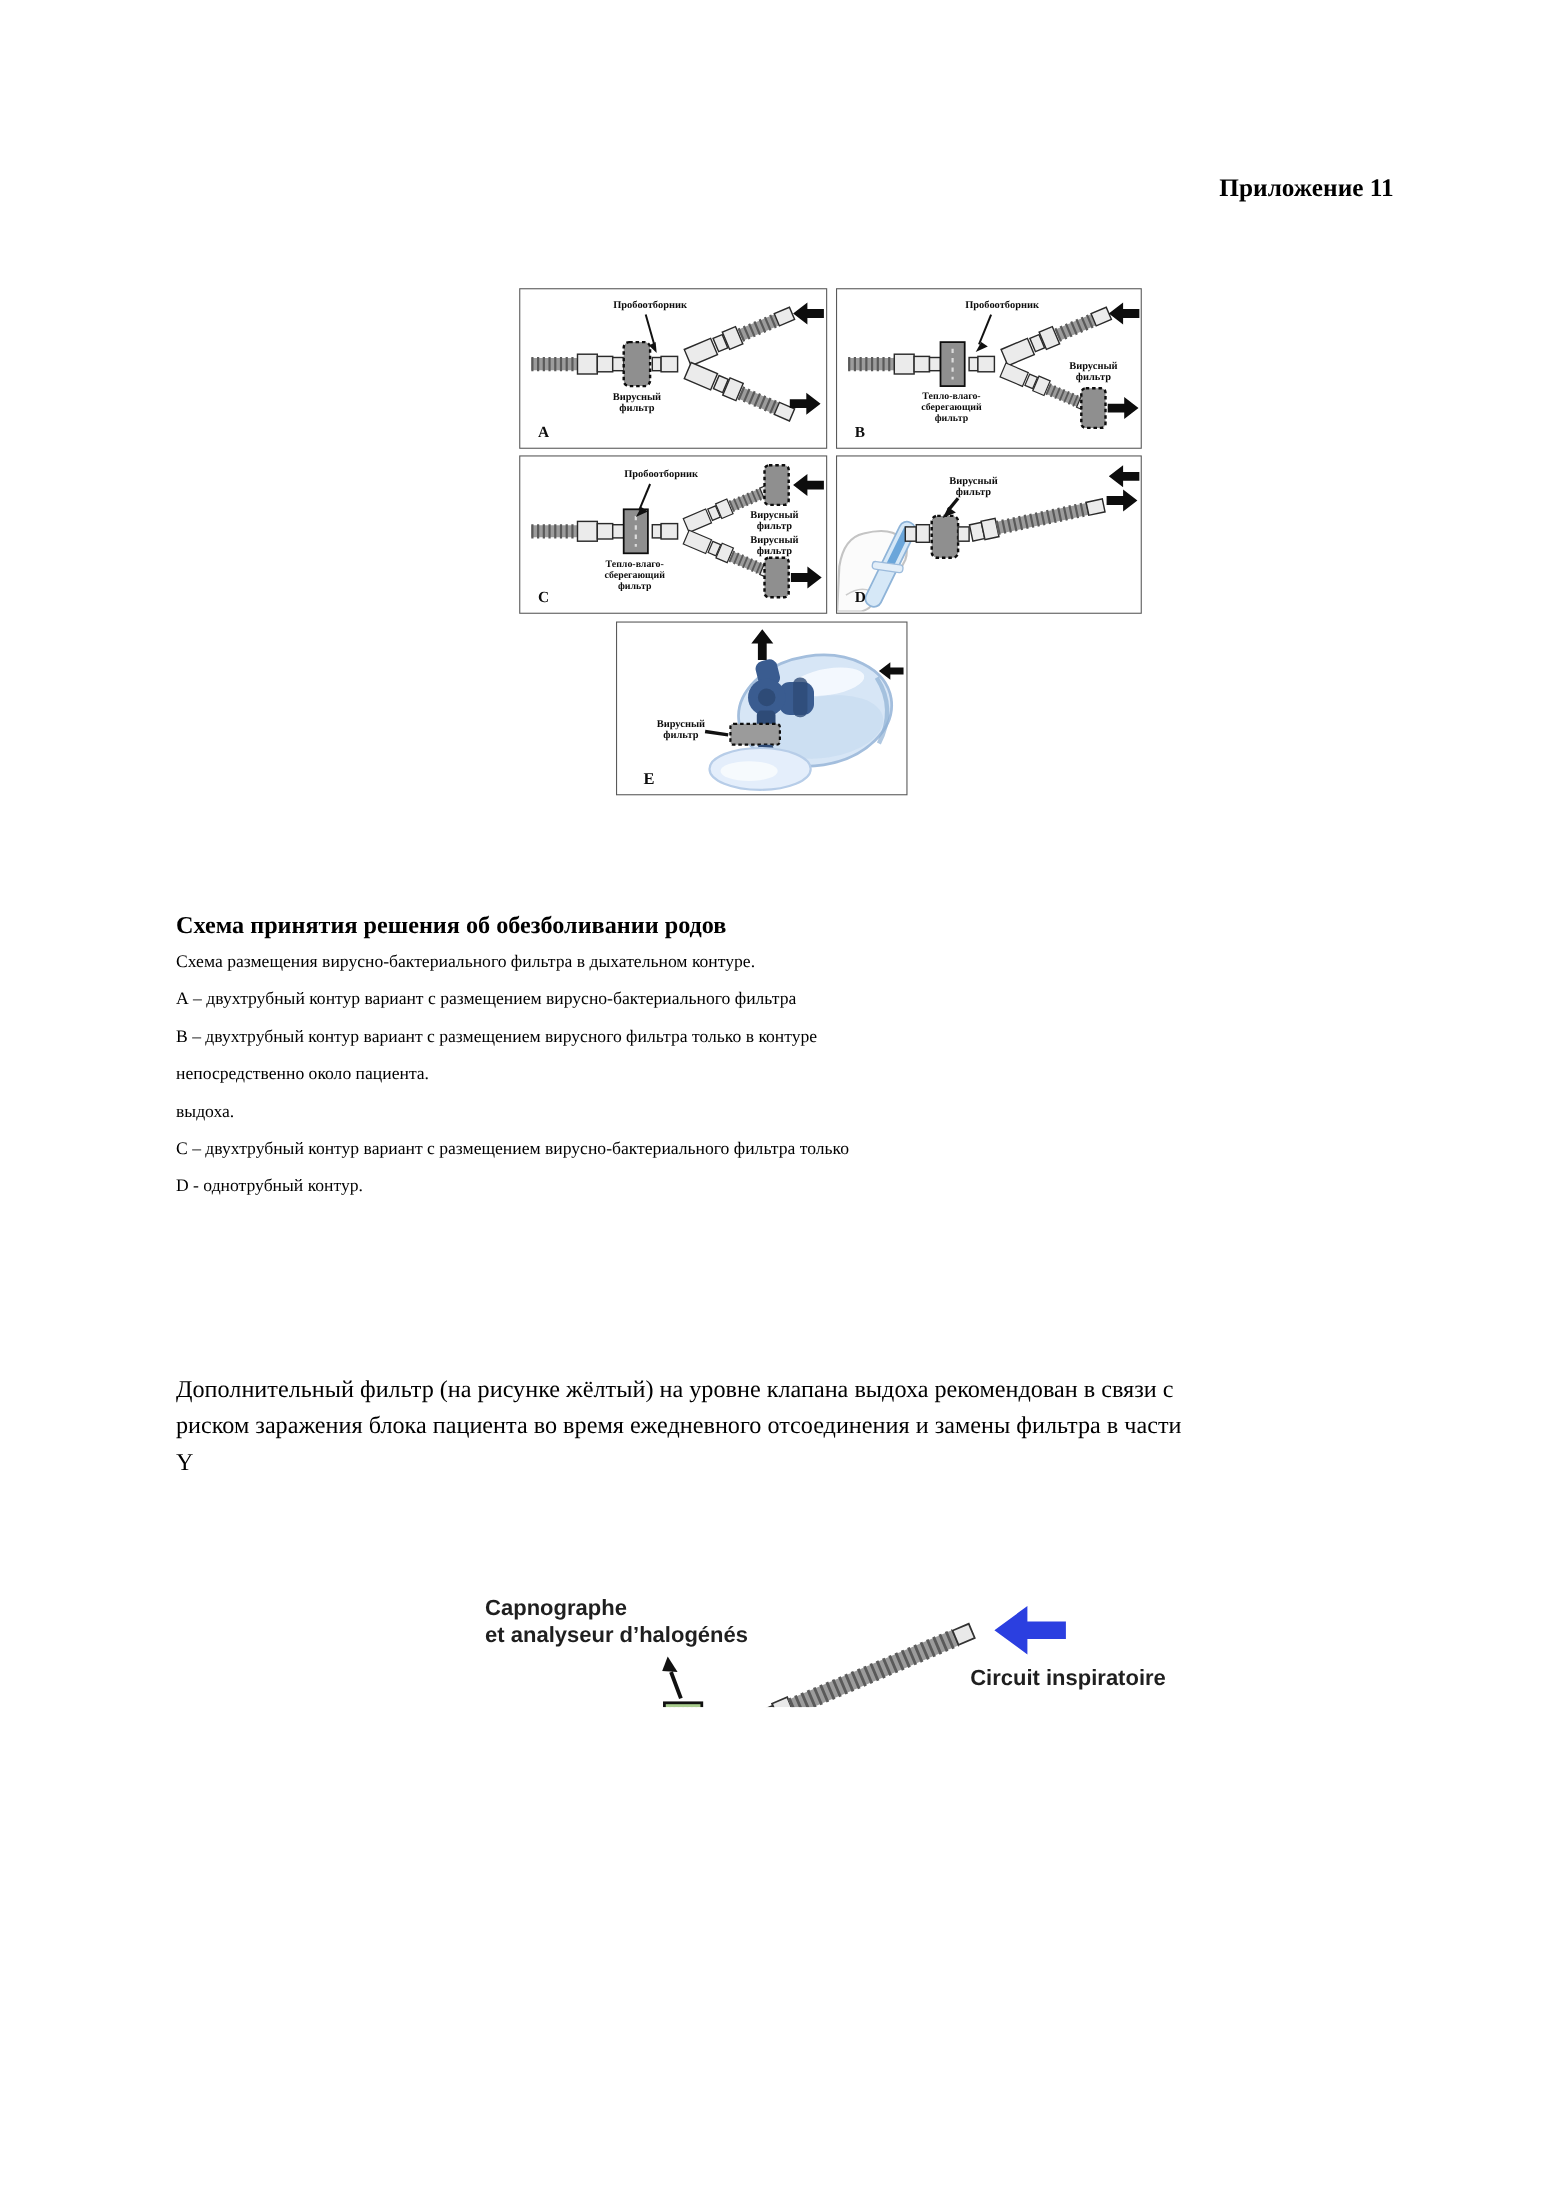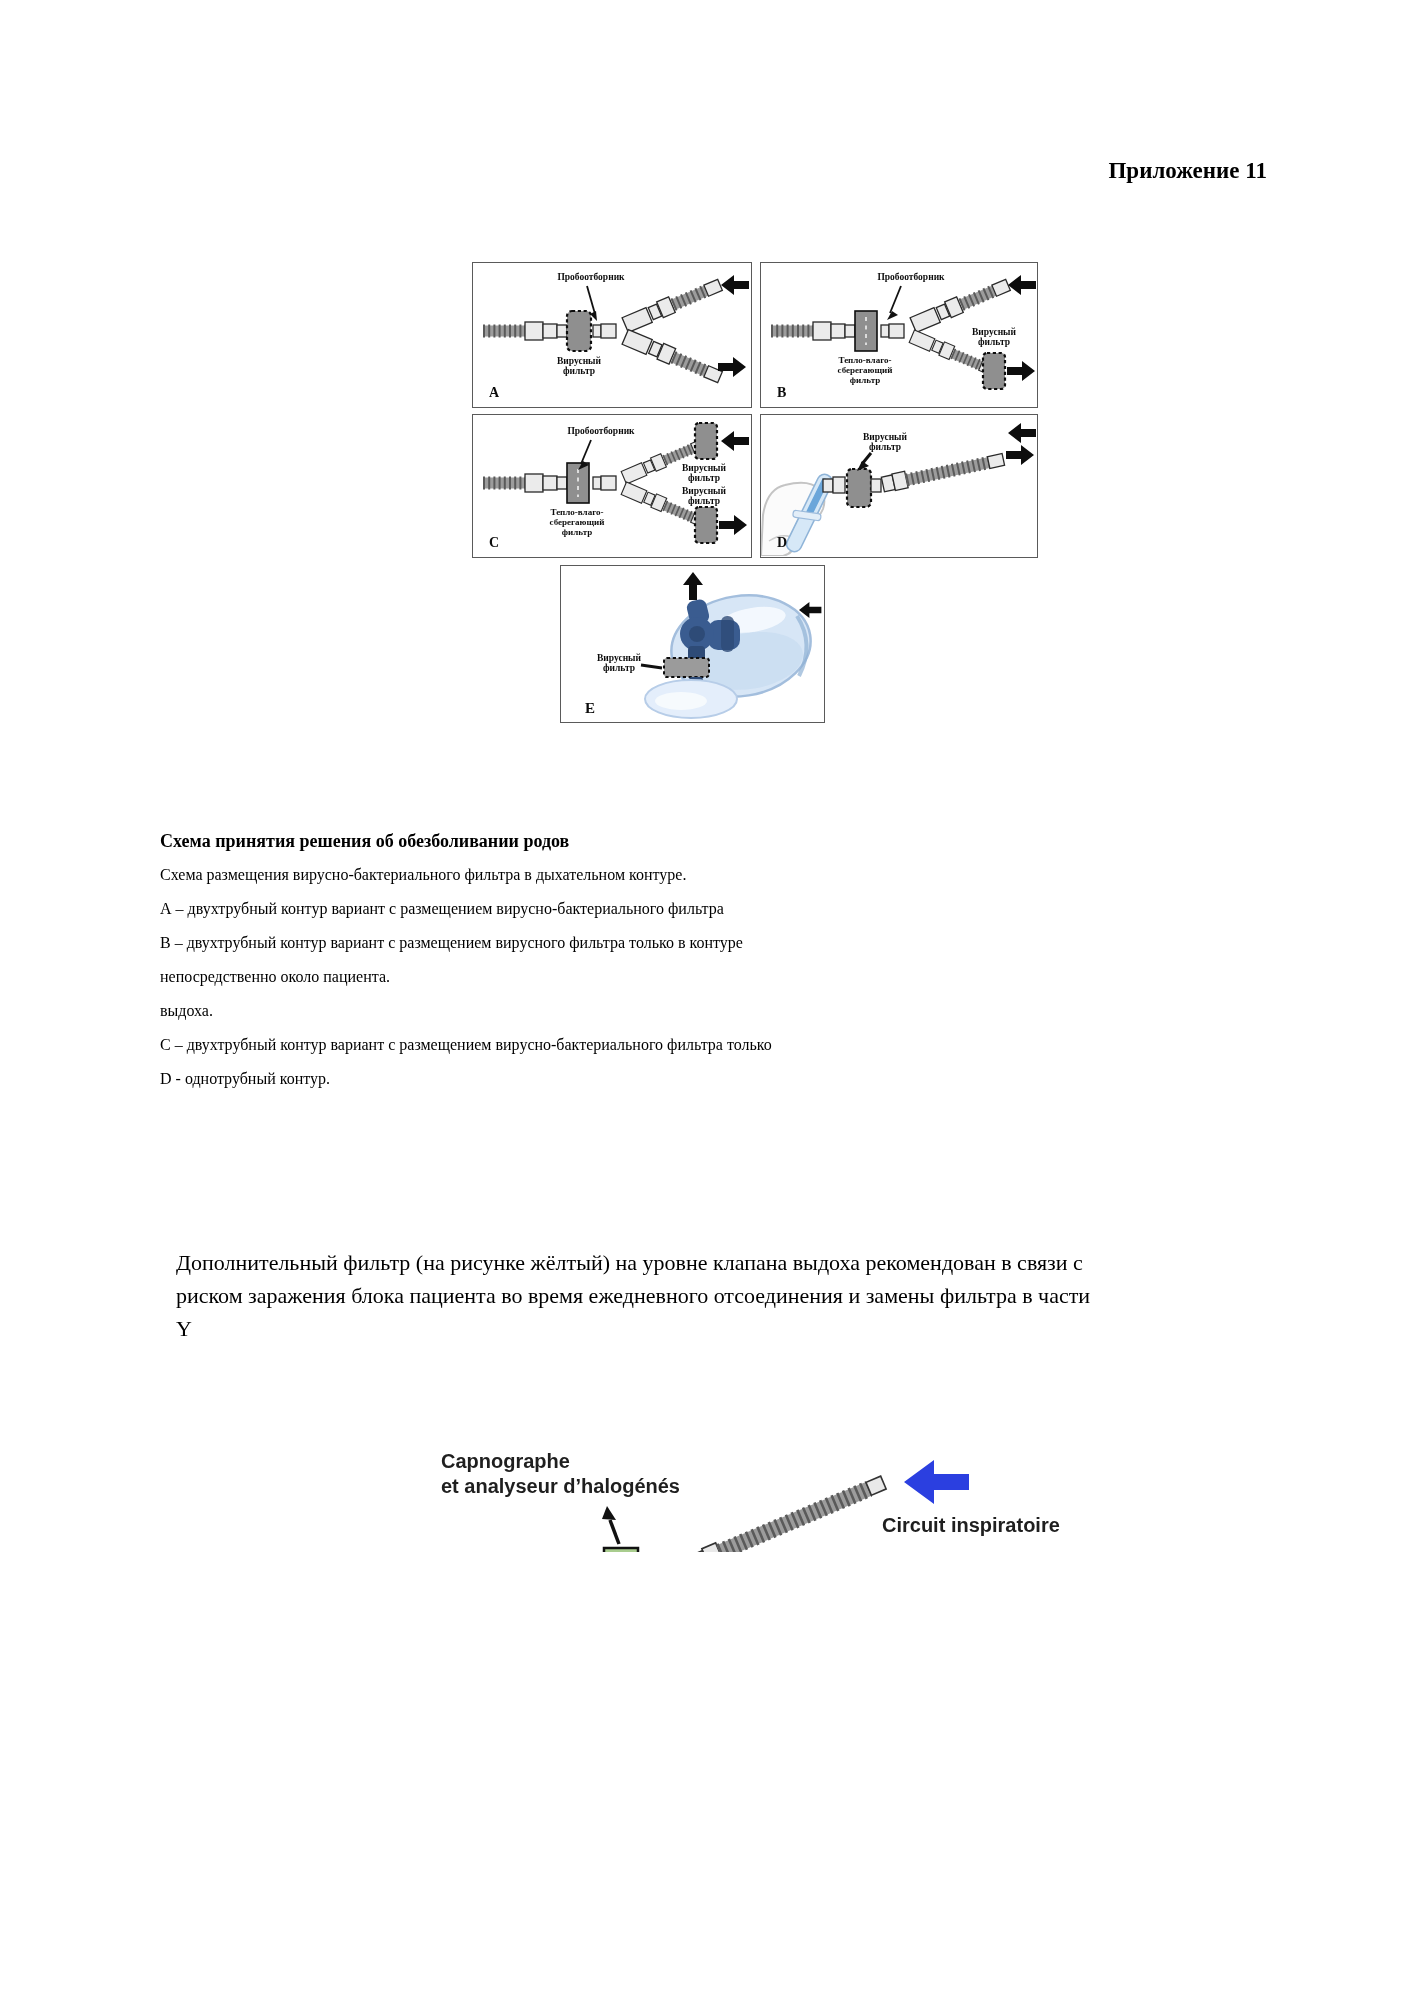--- a/index.html
+++ b/index.html
@@ -1,24 +1,24 @@
 <!DOCTYPE html>
 <html><head>
 <meta charset="utf-8">
 <style>
   html,body{margin:0;padding:0;background:#ffffff;}
   #page{position:relative;width:1413px;height:1552px;background:#ffffff;overflow:hidden;
         font-family:"Liberation Serif",serif;color:#000;}
   .title{position:absolute;top:158px;right:146px;font-size:23px;font-weight:bold;}
   .panel{position:absolute;border:1.5px solid #5a5a5a;background:#fff;box-sizing:border-box;}
   .textblock{position:absolute;left:160px;top:824px;width:1120px;}
-  .textblock .h{font-size:18px;font-weight:bold;line-height:34px;}
+  .textblock .h{font-size:22px;font-weight:bold;line-height:34px;}
   .textblock .line{font-size:16px;line-height:34px;white-space:nowrap;}
   .textblock .line.indent{padding-left:66px;}
-  .noteblock{position:absolute;left:160px;top:1246px;width:1140px;margin-left:16px;}
+  .noteblock{position:absolute;left:160px;top:1246px;width:1140px;}
   .noteblock .line{font-size:22px;line-height:33px;white-space:nowrap;}
   svg text.lbl{font-family:"Liberation Serif",serif;font-weight:bold;font-size:9.5px;fill:#0d0d0d;}
   svg text.lbl3{font-family:"Liberation Serif",serif;font-weight:bold;font-size:9px;fill:#0d0d0d;}
   svg text.pl{font-family:"Liberation Serif",serif;font-weight:bold;font-size:14px;fill:#0d0d0d;}
   svg text.fr{font-family:"Liberation Sans",sans-serif;font-weight:bold;font-size:20px;fill:#1f1f1f;}
   .hiddefs{position:absolute;width:0;height:0;overflow:hidden;}
 </style>
 </head>
 <body>
 

